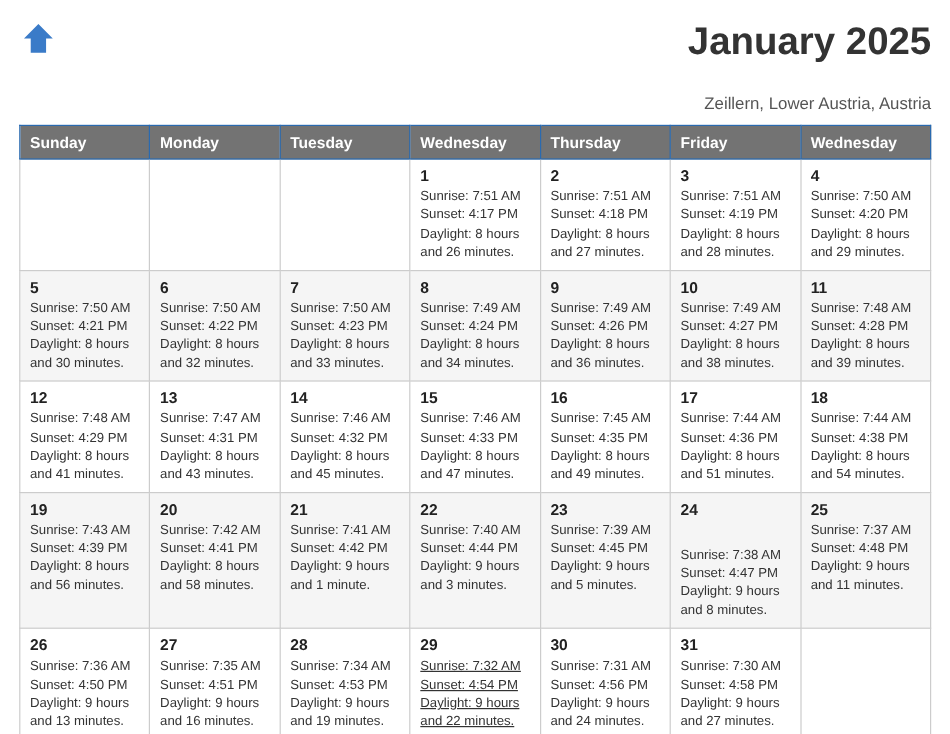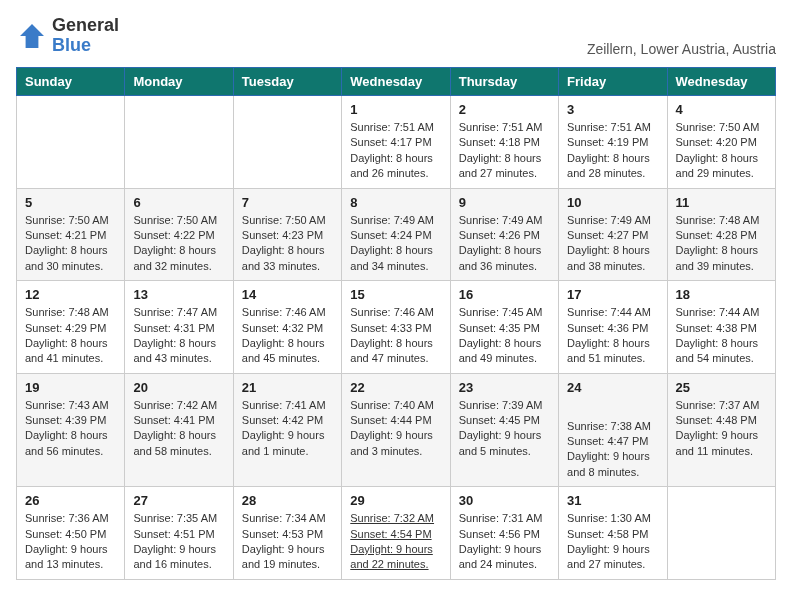--- a/index.html
+++ b/index.html
@@ -52,21 +52,21 @@
       font-size: 14px;
       color: #555;
       margin-top: 25px;
     }
     .calendar {
       width: 100%;
       border-collapse: collapse;
       border: 1px solid #ccc;
     }
     .calendar th {
-      background-color: #0f766e;
+      background-color: #737373;
       color: #fff;
       text-align: left;
       padding: 6px 8px;
       font-size: 13px;
       border: 1px solid #2a6ab0;
     }
     .calendar td {
       vertical-align: top;
       padding: 6px 8px;
       border: 1px solid #ccc;
@@ -94,26 +94,23 @@
     }
   </style>
 </head>
 <body>
 
 <div class="header">
   <div class="logo">
     <svg class="logo-icon" viewBox="0 0 40 40">
       <polygon points="20,5 35,20 28,20 28,35 12,35 12,20 5,20" fill="#3a7bc8"></polygon>
     </svg>
-    <div class="logo-text">
-      <span class="logo-general">General</span>
-      <span class="logo-blue">Blue</span>
-    </div>
   </div>
   <div class="title-section">
+    <div class="month-title">January 2025</div>
     <div class="subtitle">Zeillern, Lower Austria, Austria</div>
   </div>
 </div>
 
 <table class="calendar">
   <thead>
     <tr>
     <th>Sunday</th>
         <th>Monday</th>
         <th>Tuesday</th>
@@ -311,20 +308,20 @@
 Daylight: 9 hours and 22 minutes.</div>
         </td>
         <td>
           <div class="day-number">30</div>
           <div class="day-info" style="white-space: pre-line;">Sunrise: 7:31 AM
 Sunset: 4:56 PM
 Daylight: 9 hours and 24 minutes.</div>
         </td>
         <td>
           <div class="day-number">31</div>
-          <div class="day-info" style="white-space: pre-line;">Sunrise: 1:30 AM
+          <div class="day-info" style="white-space: pre-line;">Sunrise: 7:30 AM
 Sunset: 4:58 PM
 Daylight: 9 hours and 27 minutes.</div>
         </td>
         <td class="empty-cell"></td>
       </tr>
     </tbody>
 </table>
 
 </body></html>

